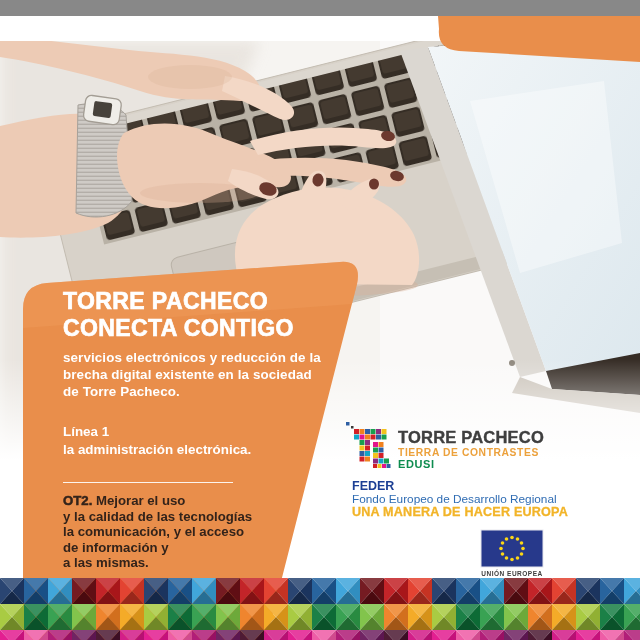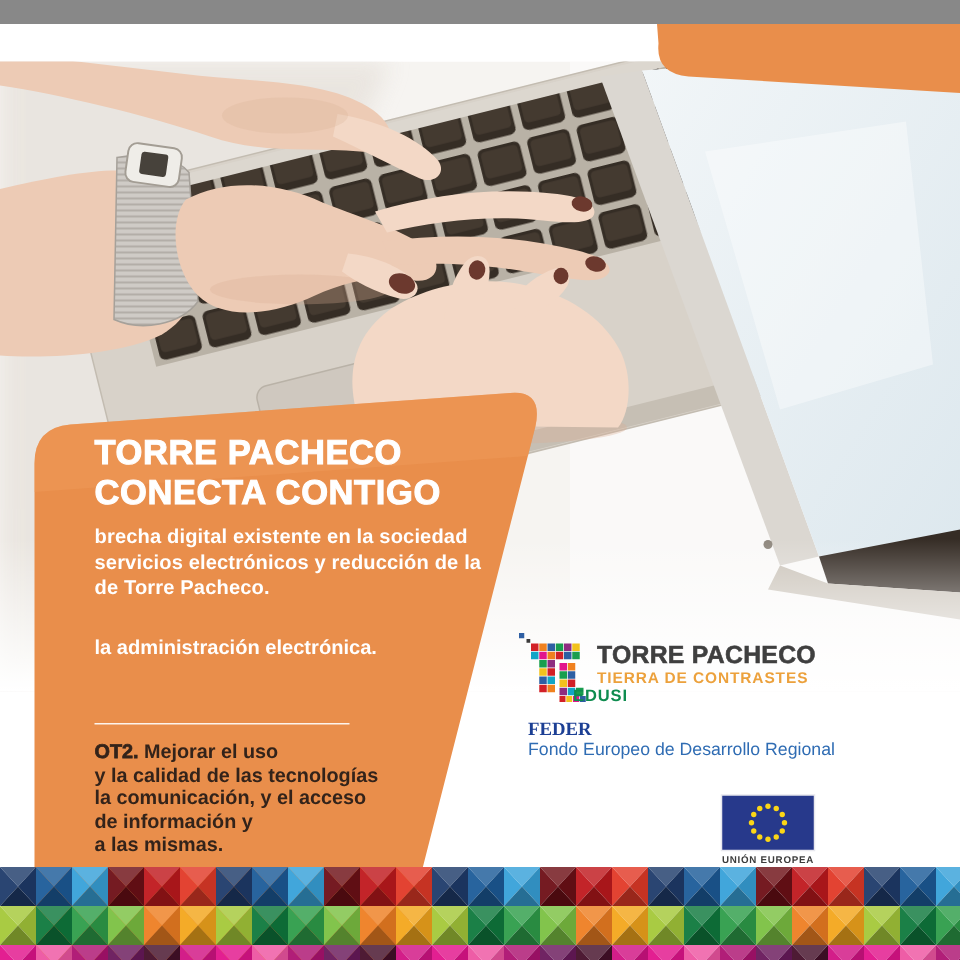--- a/index.html
+++ b/index.html
@@ -26,24 +26,24 @@
   #panel-divider{left:63px;top:466px;width:170px;height:1px;background:rgba(255,255,255,.9);}
   #panel-ot2{left:63px;top:477px;font-size:13.2px;line-height:15.5px;font-weight:700;
     color:var(--ot2-text,#33231A);}
   #panel-ot2 .ot2-label{font-weight:700;-webkit-text-stroke:.5px var(--ot2-text,#33231A);}
 
   
   #tp-name{left:398px;top:412px;font-size:16.5px;font-weight:700;letter-spacing:.2px;
     color:var(--tp-name,#3F3F3F);-webkit-text-stroke:.4px var(--tp-name,#3F3F3F);}
   #tp-tagline{left:398px;top:431px;font-size:10.3px;font-weight:700;letter-spacing:.6px;
     color:var(--tp-tagline,#ECA13C);}
-  #tp-program{left:382px;top:442px;font-size:11px;font-weight:700;letter-spacing:.6px;
+  #tp-program{left:398px;top:442px;font-size:11px;font-weight:700;letter-spacing:.6px;
     color:var(--tp-program,#0E8C4F);text-align:center;}
   #feder-label{left:352px;top:463px;font-size:12.5px;font-weight:700;
-    color:var(--feder-label,#1C3F94);font-family:Liberation Serif, serif;}
+    color:var(--feder-label,#1C3F94);}
   #feder-desc{left:352px;top:476px;font-size:11.8px;font-weight:400;
     color:var(--feder-line,#2F6CB3);}
   #feder-slogan{left:352px;top:489px;font-size:12.6px;font-weight:700;letter-spacing:.2px;
     color:var(--feder-slogan,#F2B428);-webkit-text-stroke:.3px var(--feder-slogan,#F2B428);}
   #eu-block{left:480px;top:513px;width:64px;text-align:center;}
   #eu-caption{margin-top:2px;font-size:6.5px;font-weight:700;letter-spacing:.5px;
     color:var(--eu-caption,#3C3C3C);}
 
   
   #mosaic{left:0;top:562px;width:640px;height:78px;}
@@ -138,26 +138,27 @@
     <path class="panel-path" d="M 23 640 L 23 293 Q 23 269 47 267 L 340 246 Q 362 244 357 268 L 262 640 Z"></path>
     <path class="panel-sheen" d="M 23 293 Q 23 269 47 267 L 340 246 Q 362 244 357 268 L 352 288 L 23 312 Z"></path>
   </svg>
 
   <div class="abs" id="panel-title">
     <div>TORRE PACHECO</div>
     <div>CONECTA CONTIGO</div>
   </div>
 
   <div class="abs" id="panel-intro">
+    <div>servicios electrónicos y reducción de la</div>
     <div>brecha digital existente en la sociedad</div>
-    <div>servicios electrónicos y reducción de la</div>
     <div>de Torre Pacheco.</div>
   </div>
 
   <div class="abs" id="panel-linea1">
+    <span class="lbl">Línea 1</span>
     <div>la administración electrónica.</div>
   </div>
 
   <div class="abs" id="panel-divider"></div>
 
   <div class="abs" id="panel-ot2">
     <div><span class="ot2-label">OT2.</span><span> Mejorar el uso</span></div>
     <div>y la calidad de las tecnologías</div>
     <div>la comunicación, y el acceso</div>
     <div>de información y</div>
@@ -205,20 +206,21 @@
     <rect x="36" y="42" width="4" height="4" fill="#e2148c"></rect>
       <rect x="40.5" y="42" width="4" height="4" fill="#2e5fa3"></rect>
   </svg>
 
   <div class="abs" id="tp-name">TORRE PACHECO</div>
   <div class="abs" id="tp-tagline">TIERRA DE CONTRASTES</div>
   <div class="abs" id="tp-program">EDUSI</div>
 
   <div class="abs" id="feder-label">FEDER</div>
   <div class="abs" id="feder-desc">Fondo Europeo de Desarrollo Regional</div>
+  <div class="abs" id="feder-slogan">UNA MANERA DE HACER EUROPA</div>
 
   <div class="abs" id="eu-block">
     <svg width="64" height="39" viewBox="0 0 64 39" style="margin:0 auto">
       <rect x="1" y="1" width="62" height="37" fill="#27398B" stroke="#e8e8ee" stroke-width="1"></rect>
       <g fill="#FBD616">
         <circle cx="32" cy="8.5" r="1.8"></circle>
           <circle cx="37.5" cy="10" r="1.8"></circle>
         <circle cx="41.5" cy="14" r="1.8"></circle>
           <circle cx="43" cy="19.5" r="1.8"></circle>
         <circle cx="41.5" cy="25" r="1.8"></circle>

